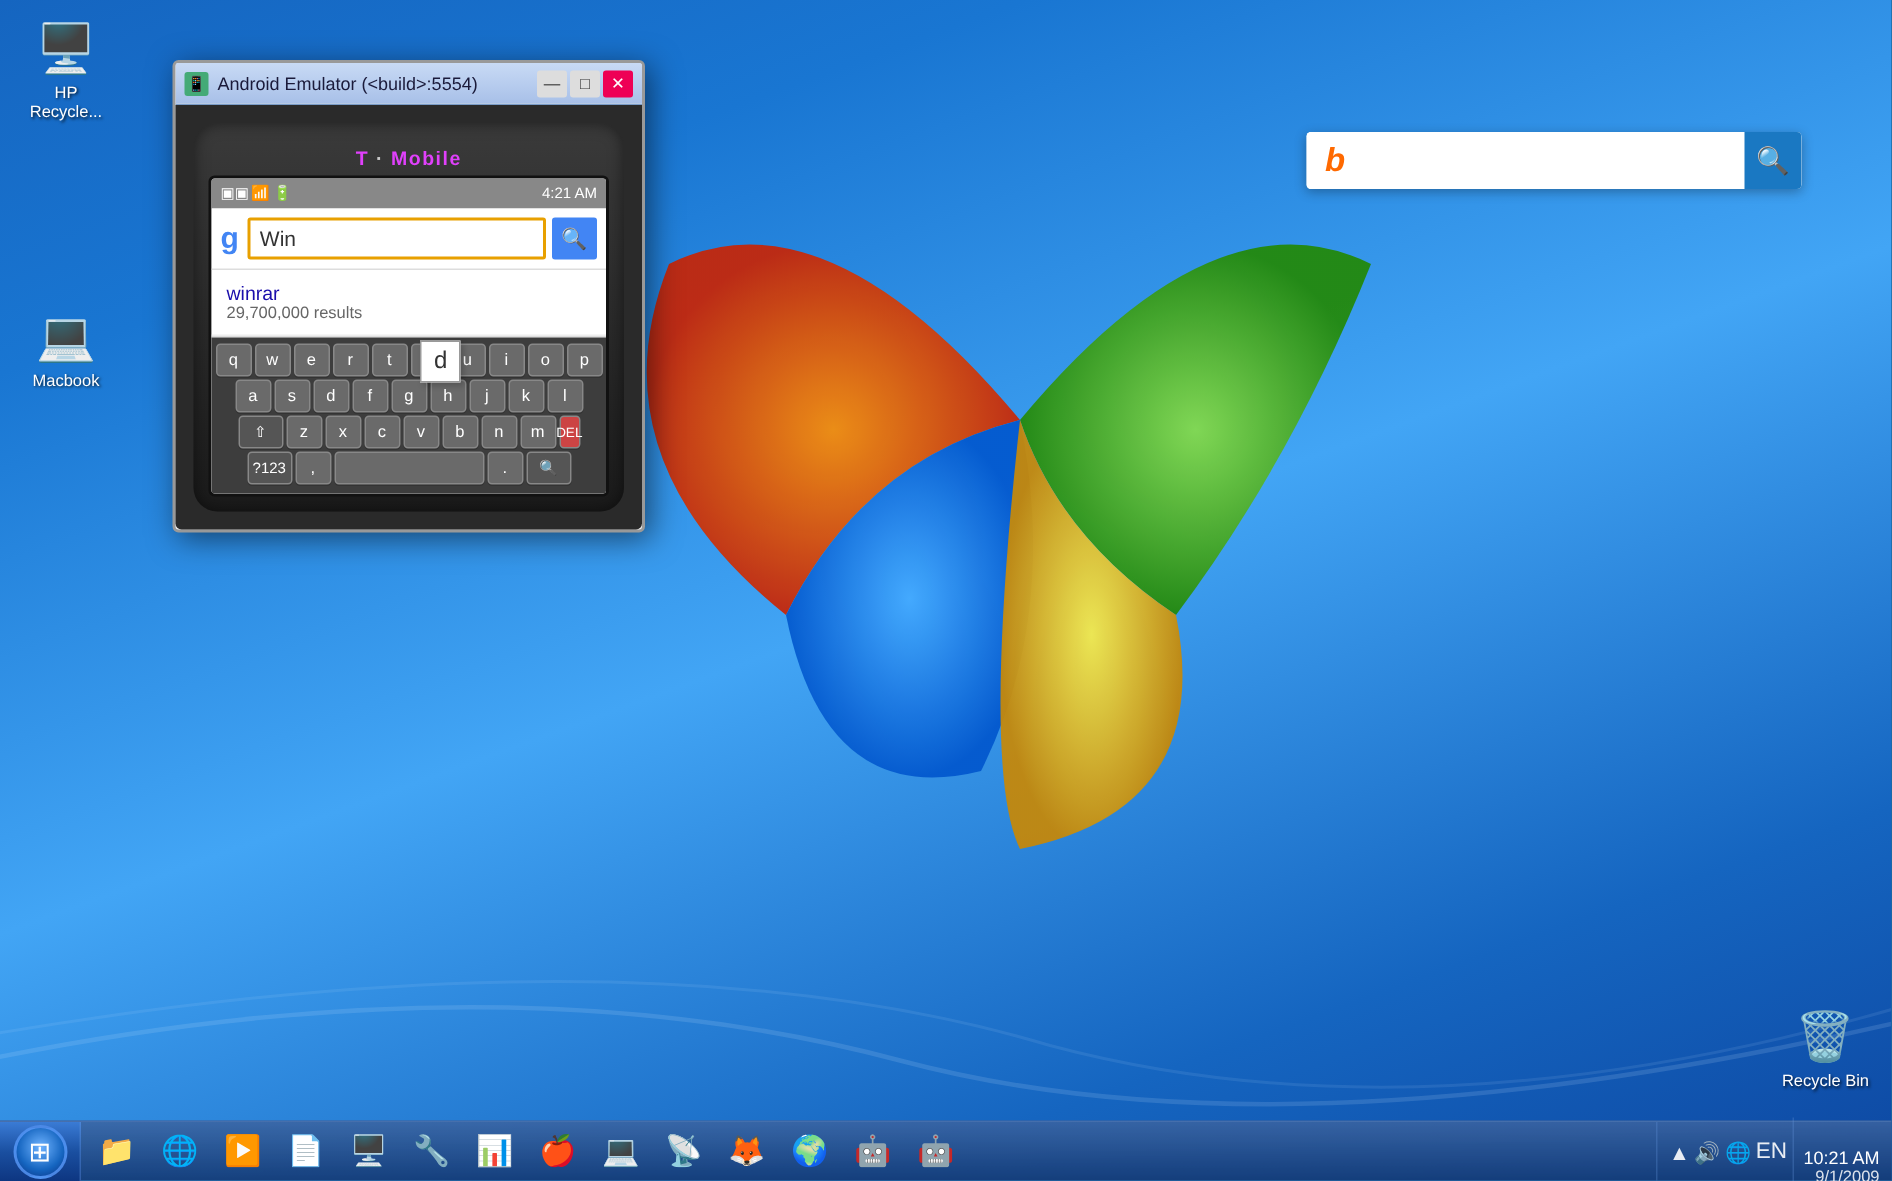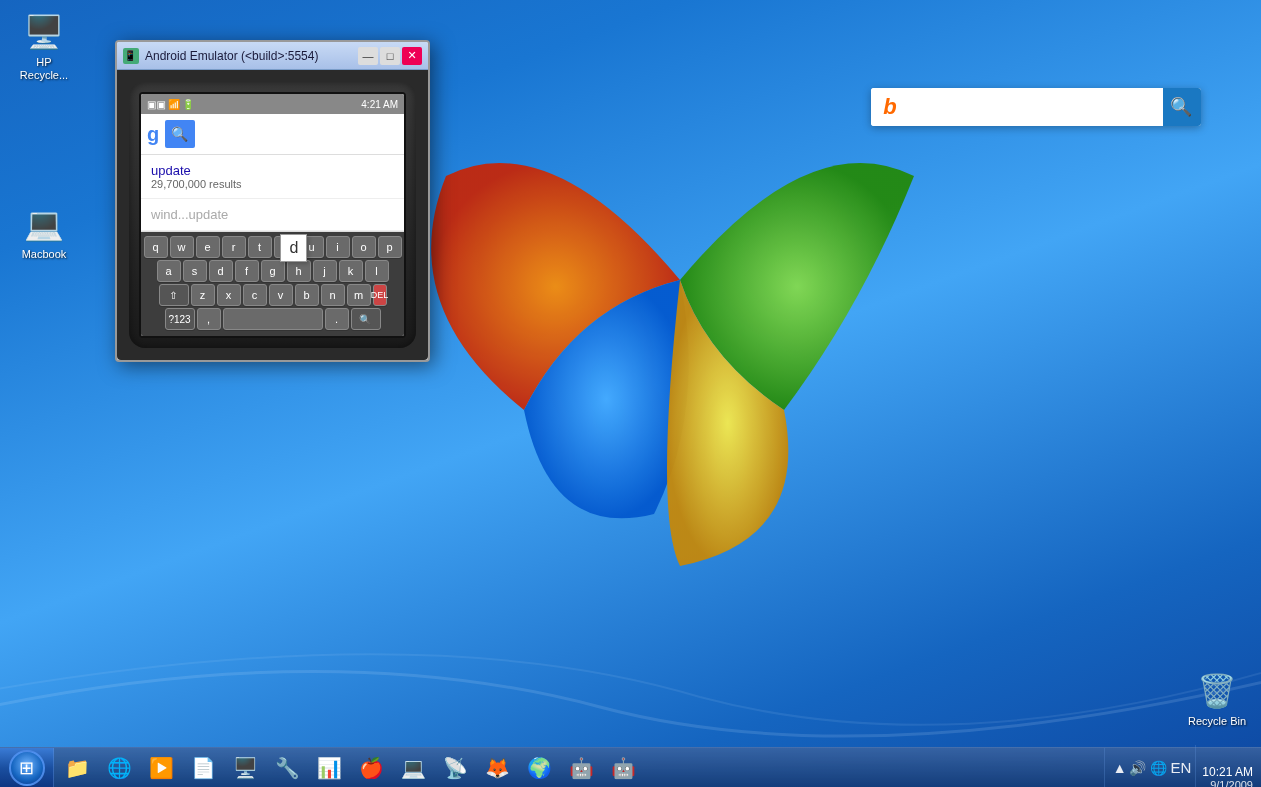--- a/index.html
+++ b/index.html
@@ -568,44 +568,45 @@
       <div class="window-controls">
         <div class="win-ctrl minimize">—</div>
         <div class="win-ctrl maximize">□</div>
         <div class="win-ctrl close">✕</div>
       </div>
     </div>
 
     <div class="phone-body">
       <div class="phone-outer">
 
+        <div class="carrier-bar">
+          <span class="t-mobile-dash">T</span> · <span class="t-mobile-dash">Mobile</span>
+        </div>
 
         <div class="phone-screen">
 
           <div class="status-bar">
             <div class="status-icons">
               <span>▣▣</span>
               <span>📶</span>
               <span>🔋</span>
             </div>
             <div>4:21 AM</div>
           </div>
 
           <div class="phone-search-bar">
             <span class="google-g">g</span>
+            <input class="phone-search-input" type="text" value="Win" style="">
             <button class="phone-search-btn">🔍</button>
           </div>
 
           <div class="search-results">
             <div class="result-item">
-              <div class="result-title">update</div>
+              <div class="result-title">winrar</div>
               <div class="result-count">29,700,000 results</div>
-            </div>
-            <div class="result-item" style="color:#aaa; font-size:13px;">
-              <span>wind...update</span>
             </div>
           </div>
 
           <div class="key-suggestion">
             <div class="suggestion-popup" style="left:53%; top:2px;">d</div>
             <div class="android-keyboard">
 
               <div class="kbd-row">
                 <div class="kbd-key">q</div>
                 <div class="kbd-key">w</div>

